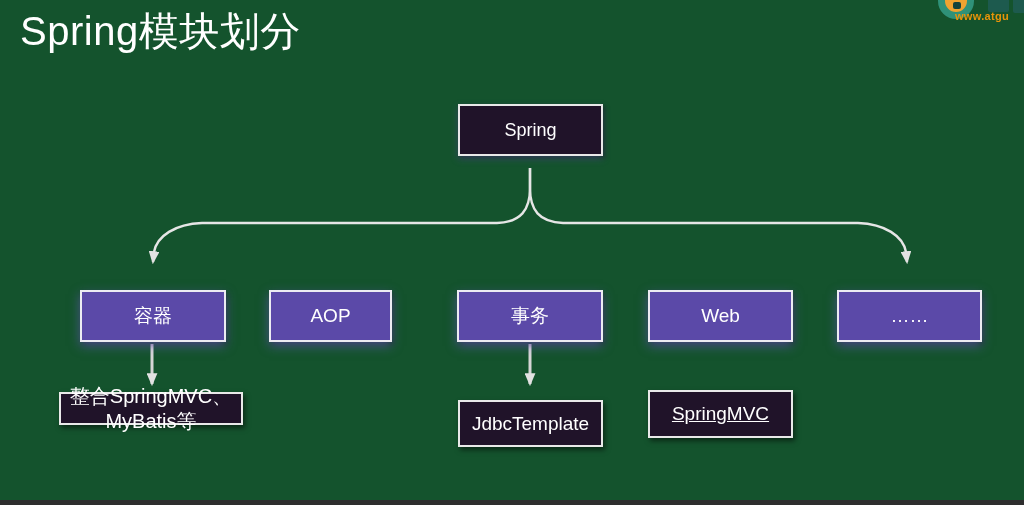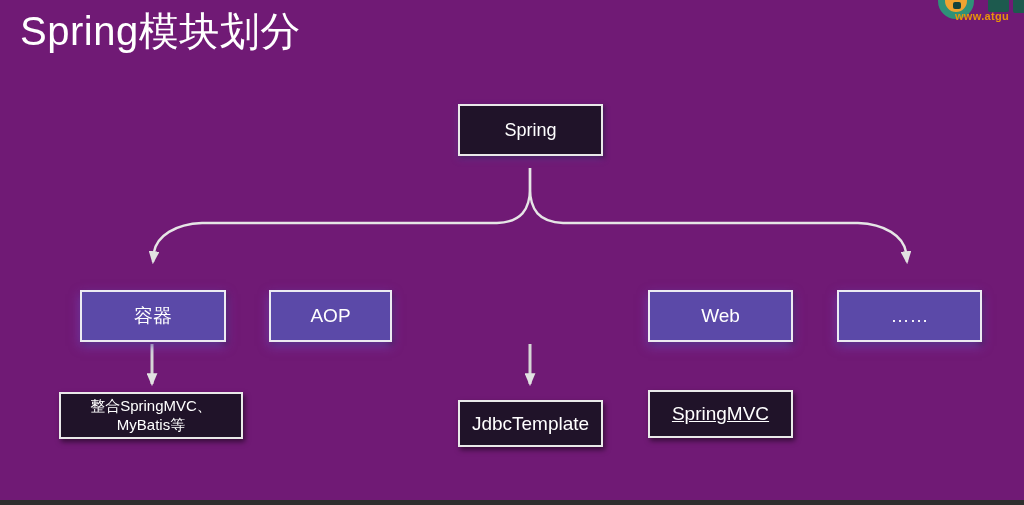--- a/index.html
+++ b/index.html
@@ -1,18 +1,18 @@
 <!DOCTYPE html>
 <html><head>
 <meta charset="utf-8">
 <style>
   html,body { margin:0; padding:0; background:#222; }
   .slide {
     position:relative; width:1024px; height:505px;
-    background:#701a75; overflow:hidden;
+    background:#14532d; overflow:hidden;
     font-family:"Liberation Sans", sans-serif;
   }
   .title {
     position:absolute; left:20px; top:4px;
     font-size:40px; font-weight:400; color:#ffffff;
     letter-spacing:0.5px; white-space:nowrap;
   }
   .box {
     position:absolute; display:flex; align-items:center; justify-content:center;
     color:#ffffff; text-align:center; box-sizing:border-box; font-size:19px;
@@ -25,21 +25,21 @@
     background:#201329; border:2px solid #e9e9e9;
     box-shadow:2px 3px 5px rgba(0,0,0,0.5);
   }
   #box-spring      { left:458px; top:104px; width:145px; height:52px; font-size:18px;
                      box-shadow:0 3px 7px rgba(90,70,160,0.45), 2px 2px 4px rgba(0,0,0,0.4); }
   #box-container   { left:80px;  top:290px; width:146px; height:52px; }
   #box-aop         { left:269px; top:290px; width:123px; height:52px; }
   #box-transaction { left:457px; top:290px; width:146px; height:52px; }
   #box-web         { left:648px; top:290px; width:145px; height:52px; }
   #box-more        { left:837px; top:290px; width:145px; height:52px; }
-  #box-integration { left:59px;  top:392px; width:184px; height:47px; font-size:15px; line-height:1.22; flex-direction:column; }
+  #box-integration { left:59px;  top:392px; width:184px; height:33px; font-size:20px; line-height:1.22; flex-direction:column; }
   #box-jdbc        { left:458px; top:392px; width:145px; height:47px;margin-top:8px; }
   #box-springmvc   { left:648px; top:390px; width:145px; height:48px;text-decoration:underline; }
 
   .connector-svg { position:absolute; left:0; top:0; width:1024px; height:505px; pointer-events:none; }
 
   
   .logo-ring {
     position:absolute; left:938px; top:-17px; width:36px; height:36px;
     border-radius:50%; background:#f0a330; border:7px solid #2f9178; box-sizing:border-box;
   }
@@ -81,20 +81,21 @@
     <path d="M530,168 L530,188 C530,210 521,222 497,223 L202,223 C175,224 157,236 154,252 L153,262" fill="none" stroke="#e6e6e6" stroke-width="2.4" marker-end="url(#ah)"></path>
     <path d="M530,168 L530,188 C530,210 539,222 563,223 L858,223 C885,224 903,236 906,252 L907,262" fill="none" stroke="#e6e6e6" stroke-width="2.4" marker-end="url(#ah)"></path>
     <line x1="152" y1="344" x2="152" y2="384" stroke="#d6d6d6" stroke-width="3" marker-end="url(#ah)"></line>
     <line x1="530" y1="344" x2="530" y2="384" stroke="#d6d6d6" stroke-width="3" marker-end="url(#ah)"></line>
   </svg>
 
   <div id="box-container" class="box purple">容器</div>
 
   <div id="box-spring" class="box dark">Spring</div>
   <div id="box-aop" class="box purple">AOP</div>
+  <div id="box-transaction" class="box purple">事务</div>
   <div id="box-web" class="box purple">Web</div>
   <div id="box-more" class="box purple">……</div>
 
   <div id="box-integration" class="box dark">
     <div>整合SpringMVC、</div>
     <div>MyBatis等</div>
   </div>
   <div id="box-jdbc" class="box dark">JdbcTemplate</div>
   <div id="box-springmvc" class="box dark">SpringMVC</div>
 

